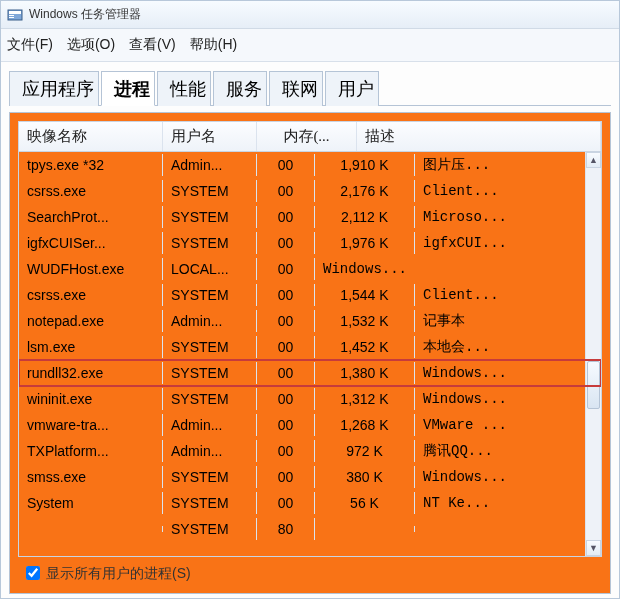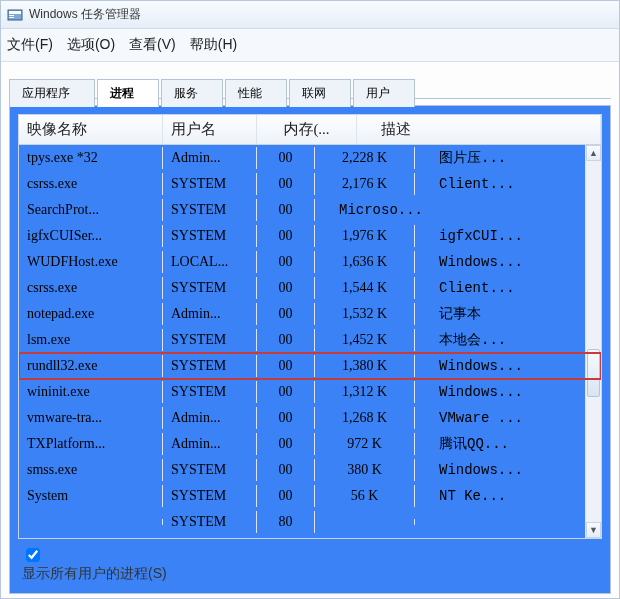--- a/index.html
+++ b/index.html
@@ -53,39 +53,39 @@
     padding: 8px 8px 4px 8px;
     display: flex;
     flex-direction: column;
   }
   .tabs {
     display: flex;
     border-bottom: 1px solid #b5c4d6;
     margin-bottom: 6px;
   }
   .tab {
-    padding: 5px 24px 4px 12px;
+    padding: 5px 4px 4px 12px;
     border: 1px solid #b5c4d6;
     border-bottom: none;
     background: #eef3f9;
     margin-right: 2px;
-    font-size: 12px;
+    font-size: 18px;
     cursor: default;
     position: relative;
-    top: 9px;
+    top: 1px;
   }
   .tab.active {
     background: #fff;
     border-bottom: 1px solid #fff;
     font-weight: bold;
   }
   .panel {
     flex: 1;
     border: 1px solid #b5c4d6;
-    background: #3b82f6;
+    background: #f97316;
     padding: 8px;
     display: flex;
     flex-direction: column;
     overflow: hidden;
   }
   .table-wrap {
     flex: 1;
     border: 1px solid #c9d4e2;
     overflow: hidden;
     position: relative;
@@ -103,41 +103,41 @@
     padding: 5px 8px;
     border-right: 1px solid #dbe3ee;
     overflow: hidden;
     white-space: nowrap;
     text-overflow: ellipsis;
   }
   .col-name { width: 144px; }
   .col-user { width: 94px; font-family: "Courier New", monospace; }
   .col-cpu  { width: 58px;  font-family: "Courier New", monospace; text-align: center; }
   .col-mem  { width: 100px; font-family: "Courier New", monospace; text-align: center; }
-  .col-desc { flex: 1; margin-left: 16px; }
+  .col-desc { flex: 1; }
   .th { font-family: "SimSun", serif; }
   .th.col-cpu { font-family: "Courier New", monospace; text-align: center; }
   .tbody {
     flex: 1;
     overflow-y: hidden;
     font-size: 14px;
   }
   .tr {
     display: flex;
     height: 26px;
     align-items: center;
   }
   .tr .td { padding: 3px 8px; }
   .tr.highlight {
     outline: 2px solid #c73b3b;
     outline-offset: -1px;
     position: relative;
     z-index: 1;
   }
-  .td.col-name, .td.col-user, .td.col-cpu, .td.col-mem { font-family: Liberation Serif, serif; }
+  .td.col-name, .td.col-user, .td.col-cpu, .td.col-mem { font-family: Liberation Sans, sans-serif; }
   .td.col-desc { font-family: "SimSun", "Courier New", monospace; }
   .scrollbar {
     position: absolute;
     right: 0; top: 30px; bottom: 0;
     width: 16px;
     background: #f0f3f8;
     border-left: 1px solid #dbe3ee;
     display: flex;
     flex-direction: column;
   }
@@ -153,24 +153,23 @@
     position: absolute; left: 1px; right: 1px;
     top: 52%;
     height: 48px;
     background: linear-gradient(#f6faff,#d9e5f2);
     border: 1px solid #b5c4d6;
     border-radius: 2px;
   }
   .footer {
     padding: 6px 4px 2px 4px;
     display: flex;
-    align-items: flex-start;
+    align-items: flex-end;
     font-size: 14px;
     color: #333;
-    flex-direction: column;
   }
   .footer input[type=checkbox]{
     width: 14px; height: 14px; margin-right: 6px;
   }
 </style>
 </head>
 <body>
 
 <div class="window">
 
@@ -191,69 +190,69 @@
     <span>选项(O)</span>
     <span>查看(V)</span>
     <span>帮助(H)</span>
   </div>
 
   <div class="content">
 
     <div class="tabs">
       <div class="tab">应用程序</div>
       <div class="tab active">进程</div>
+      <div class="tab">性能</div>
       <div class="tab">服务</div>
-      <div class="tab">性能</div>
       <div class="tab">联网</div>
       <div class="tab">用户</div>
     </div>
 
     <div class="panel">
       <div class="table-wrap">
 
         <div class="thead">
           <div class="th col-name">映像名称</div>
           <div class="th col-user">用户名</div>
           <div class="th col-mem">内存(...</div>
           <div class="th col-desc">描述</div>
         </div>
 
         <div class="tbody" id="tbody">
             <div class="tr">
               <div class="td col-name">tpys.exe *32</div>
               <div class="td col-user">Admin...</div>
               <div class="td col-cpu">00</div>
-              <div class="td col-mem">2,228 K</div>
+              <div class="td col-mem">1,910 K</div>
               <div class="td col-desc">图片压...</div>
             </div>
             <div class="tr">
               <div class="td col-name">csrss.exe</div>
               <div class="td col-user">SYSTEM</div>
               <div class="td col-cpu">00</div>
               <div class="td col-mem">2,176 K</div>
               <div class="td col-desc">Client...</div>
             </div>
             <div class="tr">
               <div class="td col-name">SearchProt...</div>
               <div class="td col-user">SYSTEM</div>
               <div class="td col-cpu">00</div>
+              <div class="td col-mem">2,112 K</div>
               <div class="td col-desc">Microso...</div>
             </div>
             <div class="tr">
               <div class="td col-name">igfxCUISer...</div>
               <div class="td col-user">SYSTEM</div>
               <div class="td col-cpu">00</div>
               <div class="td col-mem">1,976 K</div>
               <div class="td col-desc">igfxCUI...</div>
             </div>
             <div class="tr">
               <div class="td col-name">WUDFHost.exe</div>
               <div class="td col-user">LOCAL...</div>
               <div class="td col-cpu">00</div>
-              <div class="td col-mem">1,636 K</div>
               <div class="td col-desc">Windows...</div>
             </div>
             <div class="tr">
               <div class="td col-name">csrss.exe</div>
               <div class="td col-user">SYSTEM</div>
               <div class="td col-cpu">00</div>
               <div class="td col-mem">1,544 K</div>
               <div class="td col-desc">Client...</div>
             </div>
             <div class="tr">

